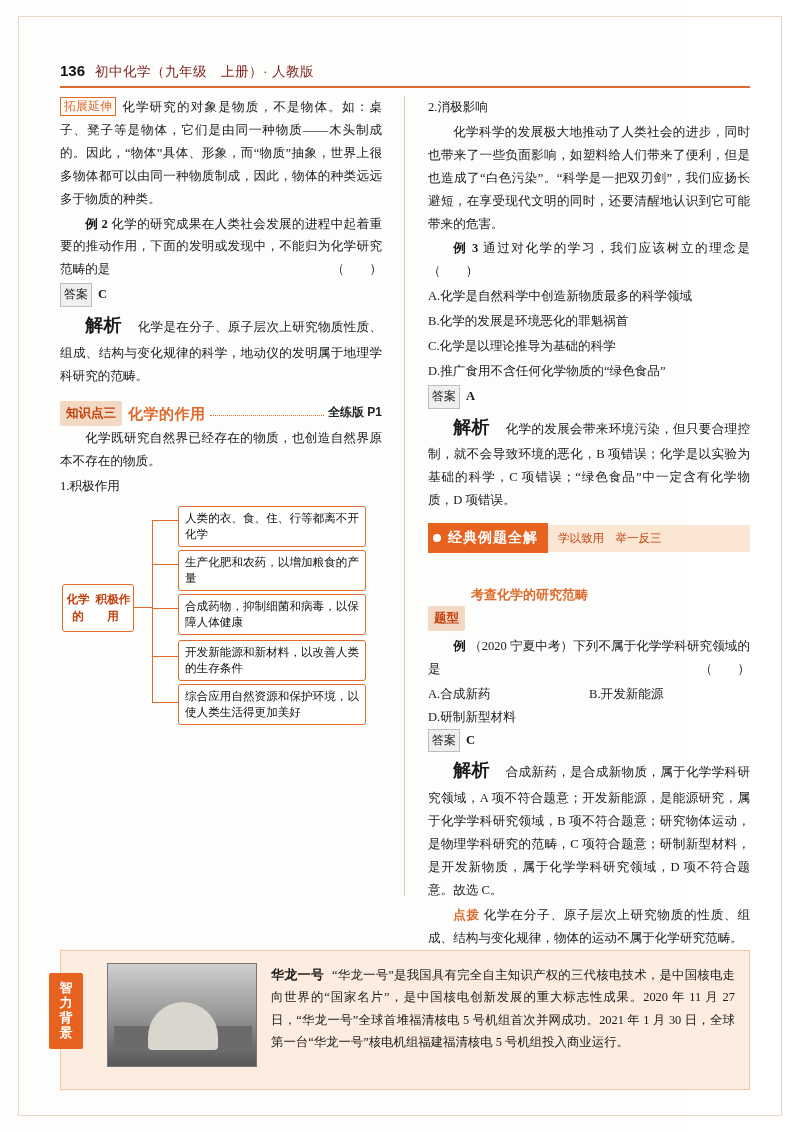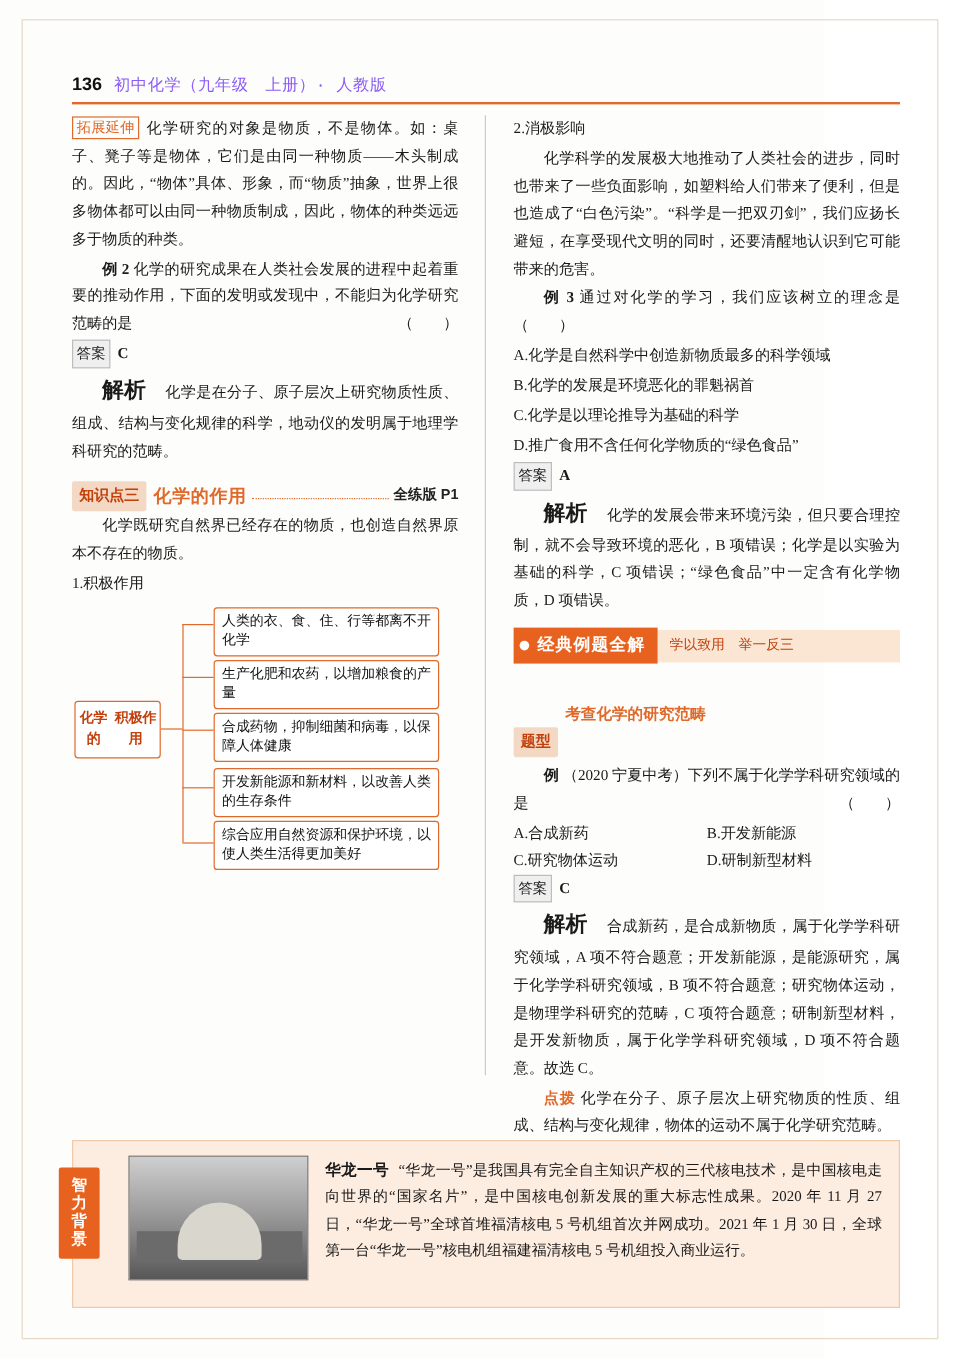--- a/index.html
+++ b/index.html
@@ -37,23 +37,23 @@
     padding-bottom: 5px;
   }
   .header .pageno {
     font-family: "Liberation Sans", sans-serif;
     font-weight: bold;
     font-size: 15px;
     color: #111;
     margin-right: 10px;
   }
   .header .htitle {
-    font-family: Liberation Mono, monospace;
+    font-family: Liberation Serif, serif;
     font-size: 13.5px;
-    color: #8b5cf6;
+    color: #7f1d1d;
     letter-spacing: 0.5px;
   }
 
   
   .cols {
     position: absolute;
     left: 60px; top: 96px;
     width: 690px; height: 840px;
   }
   .col {
@@ -461,21 +461,20 @@
         <span class="bold ex-label">例</span>
         <span>（2020 宁夏中考）</span><span>下列不属于化学学科研究领域的是</span>
         <span style="float:right">（　　）</span>
       </p>
 
       <div class="opt-row">
         <div>A.合成新药</div>
         <div>B.开发新能源</div>
       </div>
       <div class="opt-row">
-        <div>C.研究物体运动</div>
         <div>D.研制新型材料</div>
       </div>
 
       <p>
         <span class="lbl-ans">答案</span><span class="bold">C</span>
       </p>
 
       <p class="indent">
         <span class="lbl-jx">解析</span><span>合成新药，是合成新物质，属于化学学科研究领域，A 项不符合题意；开发新能源，是能源研究，属于化学学科研究领域，B 项不符合题意；研究物体运动，是物理学科研究的范畴，C 项符合题意；研制新型材料，是开发新物质，属于化学学科研究领域，D 项不符合题意。故选 C。</span>
       </p>

